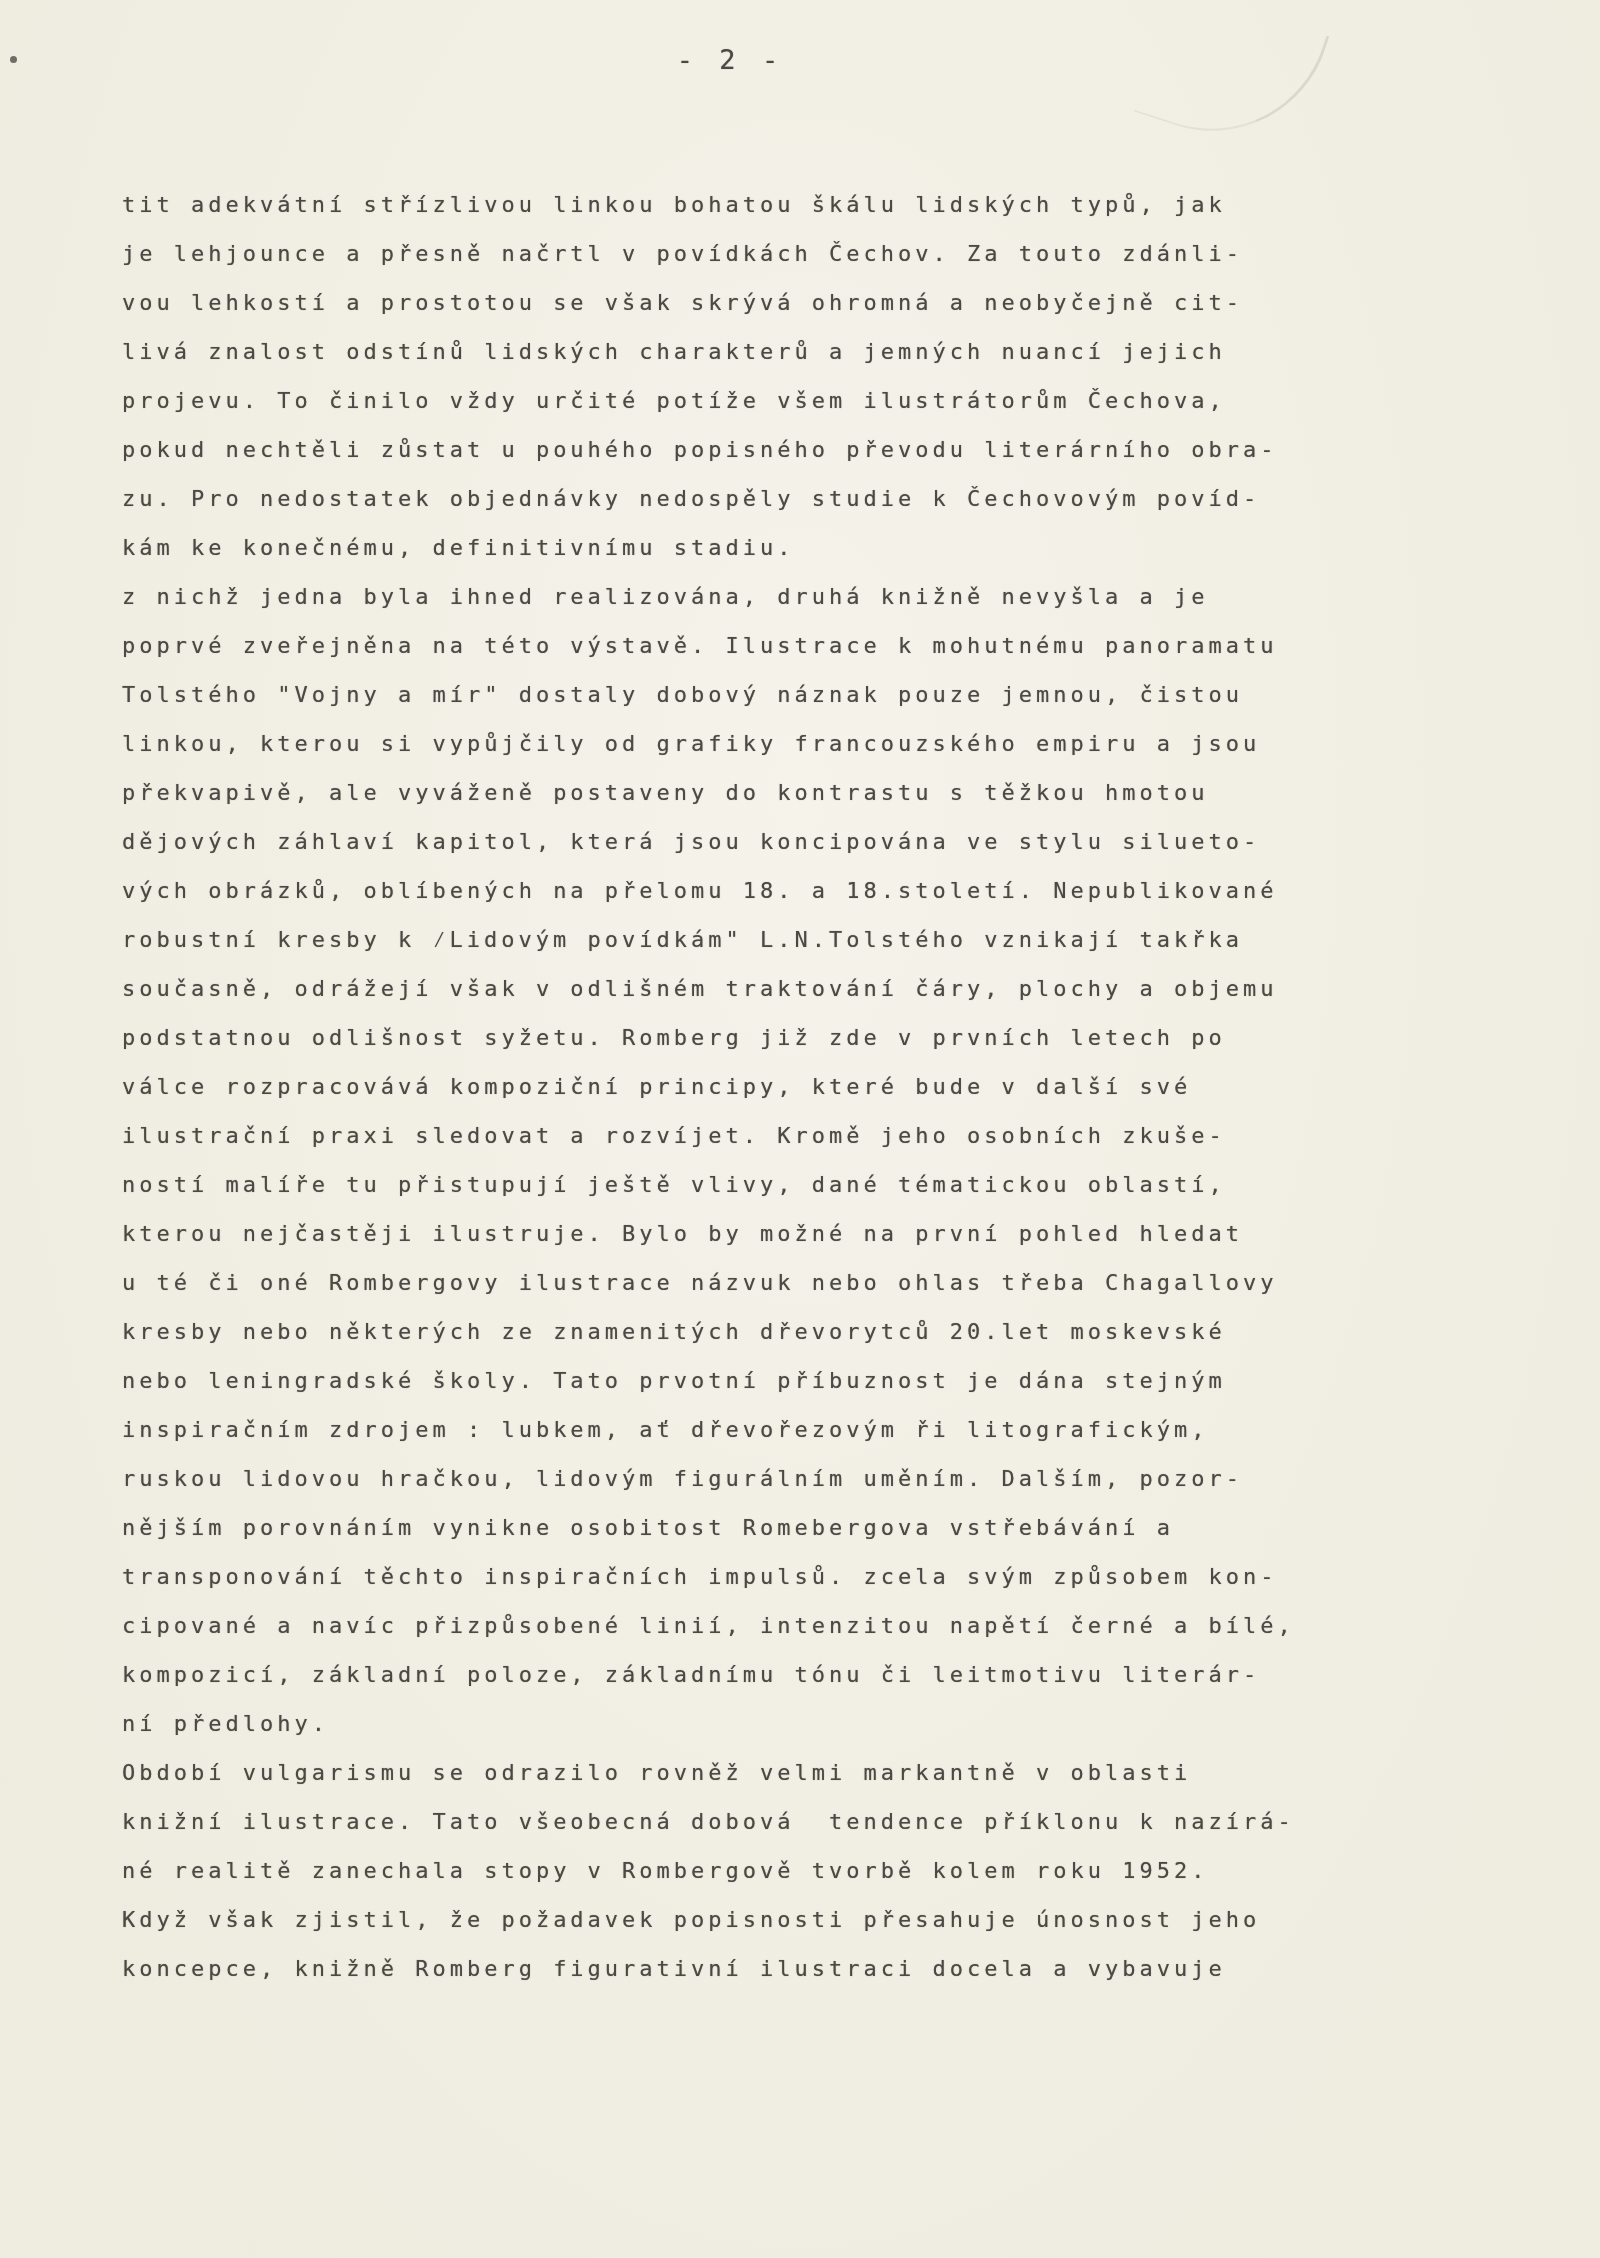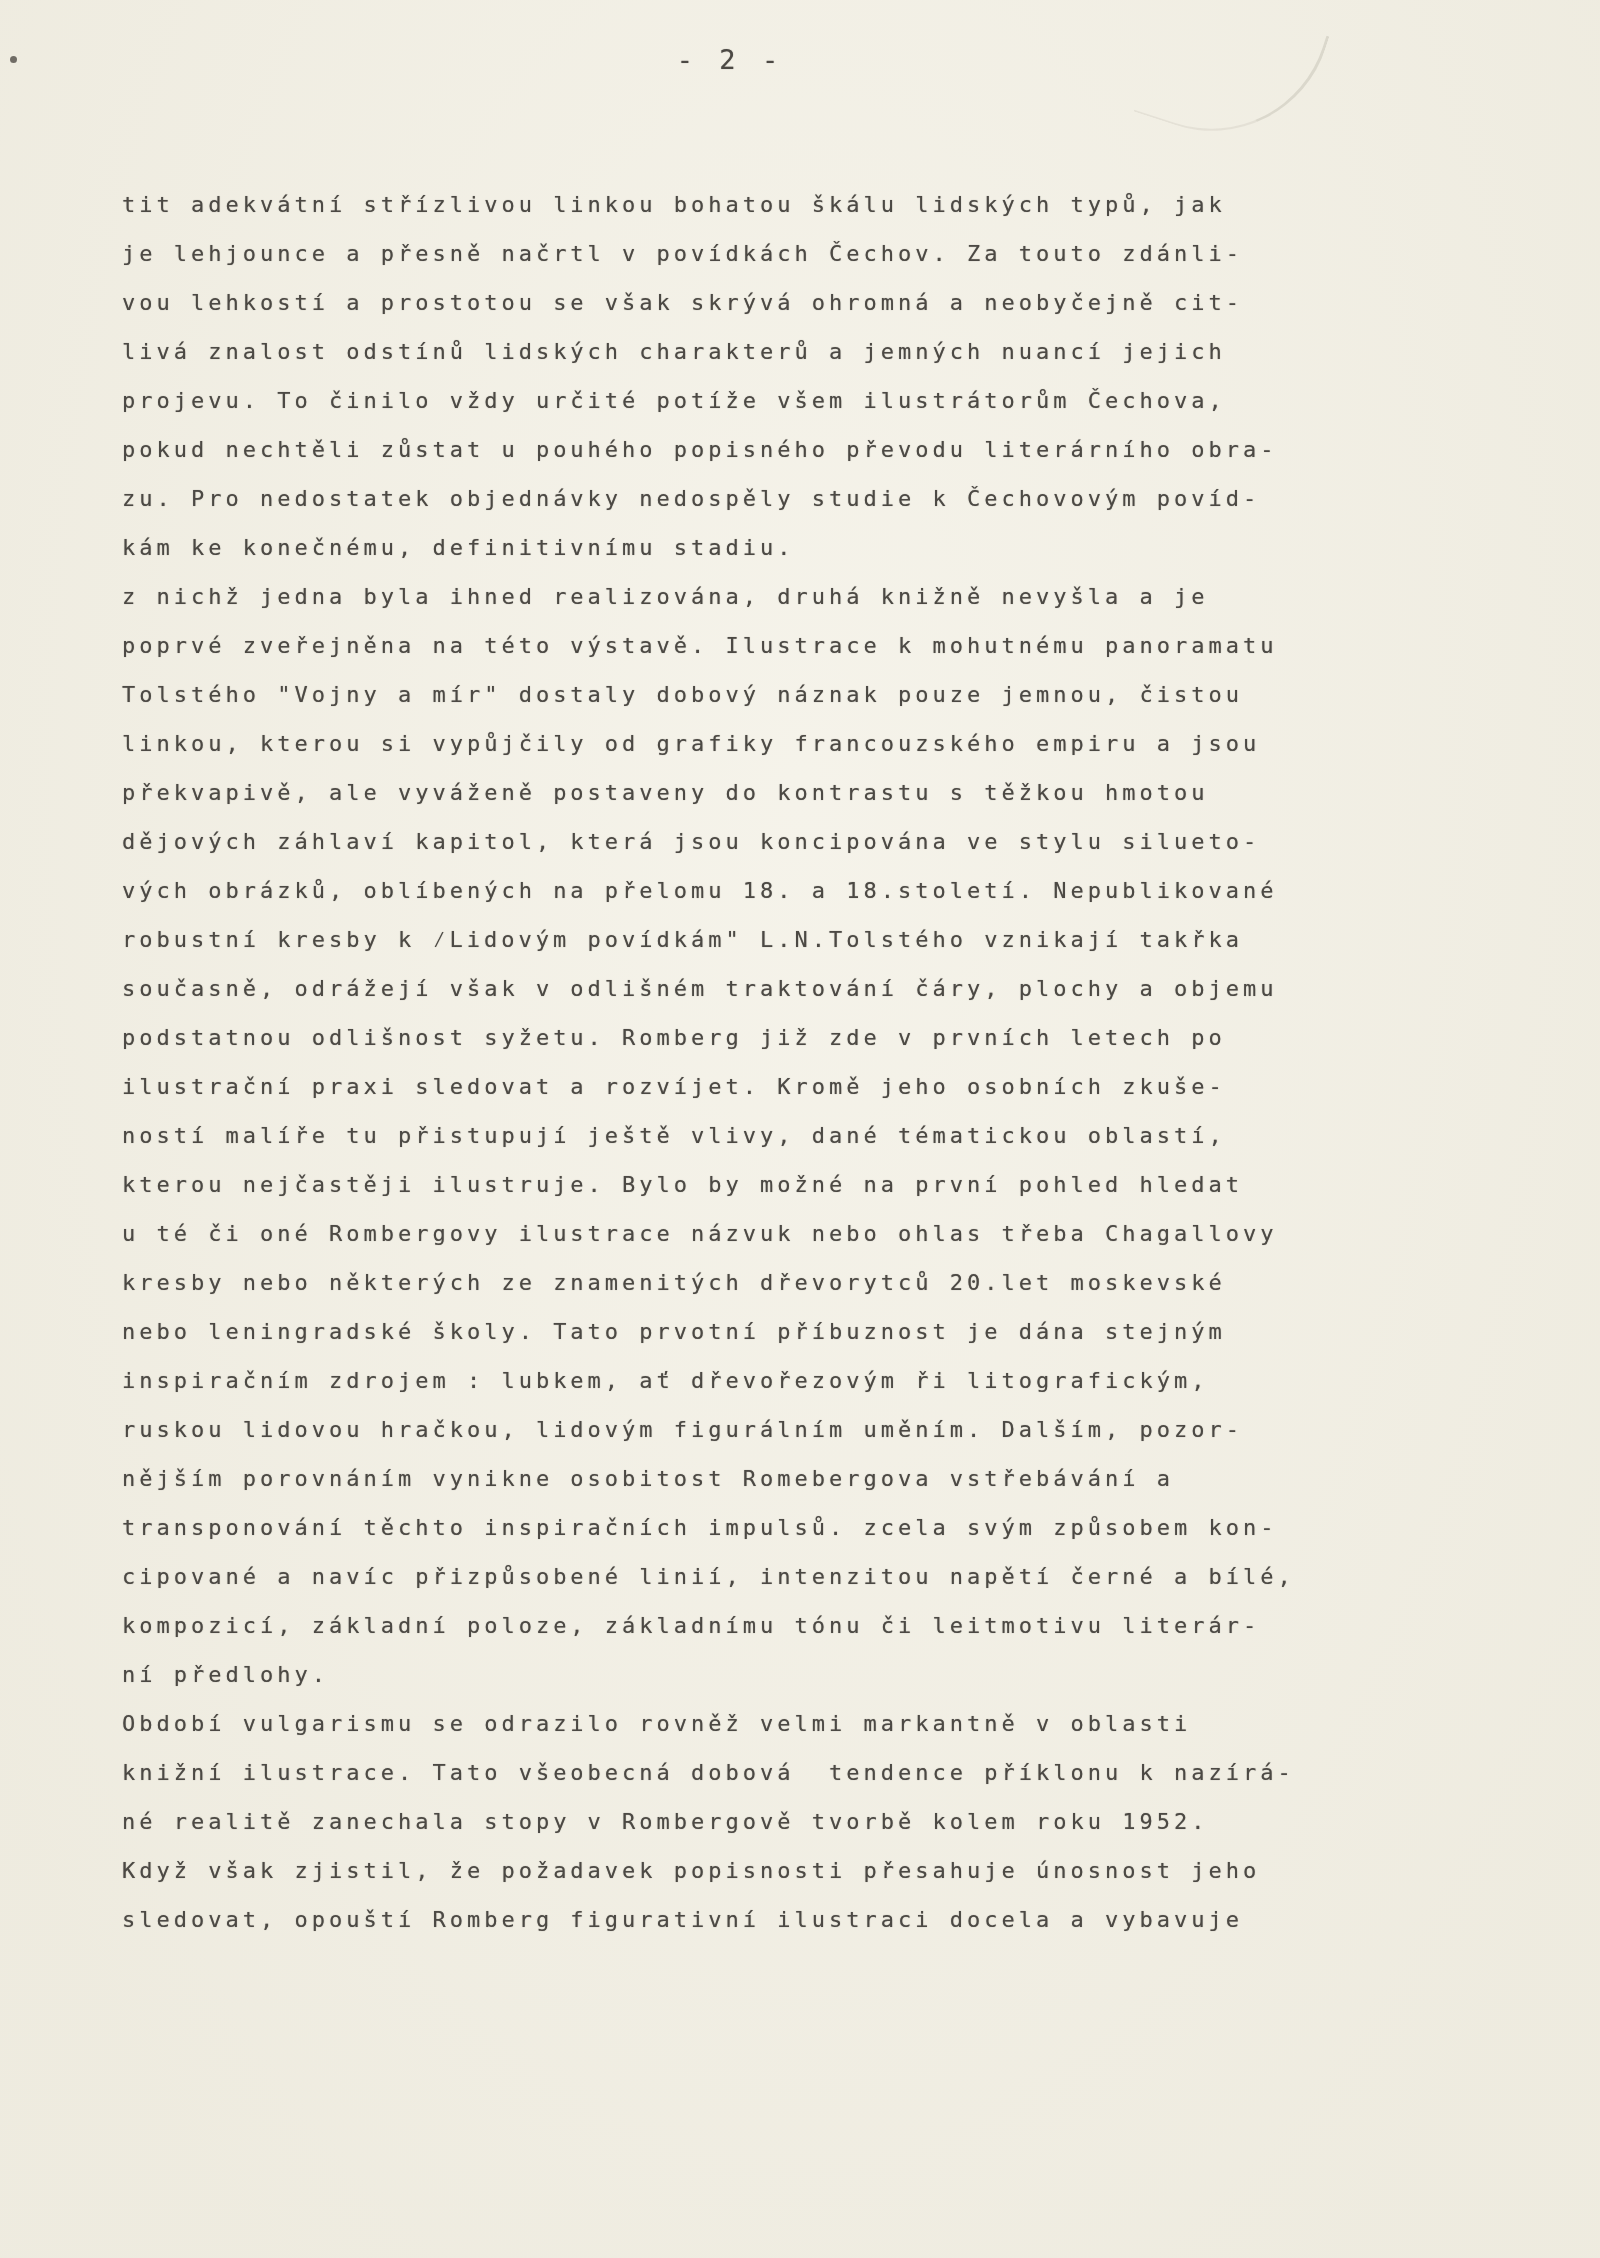--- a/index.html
+++ b/index.html
@@ -90,32 +90,33 @@
       <div class="line">z nichž jedna byla ihned realizována, druhá knižně nevyšla a je</div>
       <div class="line">poprvé zveřejněna na této výstavě. Ilustrace k mohutnému panoramatu</div>
       <div class="line">Tolstého "Vojny a mír" dostaly dobový náznak pouze jemnou, čistou</div>
       <div class="line">linkou, kterou si vypůjčily od grafiky francouzského empiru a jsou</div>
       <div class="line">překvapivě, ale vyváženě postaveny do kontrastu s těžkou hmotou</div>
       <div class="line">dějových záhlaví kapitol, která jsou koncipována ve stylu silueto-</div>
       <div class="line">vých obrázků, oblíbených na přelomu 18. a 18.století. Nepublikované</div>
       <div class="line">robustní kresby k ⁄Lidovým povídkám" L.N.Tolstého vznikají takřka</div>
       <div class="line">současně, odrážejí však v odlišném traktování čáry, plochy a objemu</div>
       <div class="line">podstatnou odlišnost syžetu. Romberg již zde v prvních letech po</div>
+      <div class="line">válce rozpracovává kompoziční principy, které bude v další své</div>
       <div class="line">ilustrační praxi sledovat a rozvíjet. Kromě jeho osobních zkuše-</div>
       <div class="line">ností malíře tu přistupují ještě vlivy, dané tématickou oblastí,</div>
       <div class="line">kterou nejčastěji ilustruje. Bylo by možné na první pohled hledat</div>
       <div class="line">u té či oné Rombergovy ilustrace názvuk nebo ohlas třeba Chagallovy</div>
       <div class="line">kresby nebo některých ze znamenitých dřevorytců 20.let moskevské</div>
       <div class="line">nebo leningradské školy. Tato prvotní příbuznost je dána stejným</div>
       <div class="line">inspiračním zdrojem : lubkem, ať dřevořezovým ři litografickým,</div>
       <div class="line">ruskou lidovou hračkou, lidovým figurálním uměním. Dalším, pozor-</div>
       <div class="line">nějším porovnáním vynikne osobitost Romebergova vstřebávání a</div>
       <div class="line">transponování těchto inspiračních impulsů. zcela svým způsobem kon-</div>
       <div class="line">cipované a navíc přizpůsobené linií, intenzitou napětí černé a bílé,</div>
       <div class="line">kompozicí, základní poloze, základnímu tónu či leitmotivu literár-</div>
       <div class="line">ní předlohy.</div>
       <div class="line">Období vulgarismu se odrazilo rovněž velmi markantně v oblasti</div>
       <div class="line">knižní ilustrace. Tato všeobecná dobová  tendence příklonu k nazírá-</div>
       <div class="line">né realitě zanechala stopy v Rombergově tvorbě kolem roku 1952.</div>
       <div class="line">Když však zjistil, že požadavek popisnosti přesahuje únosnost jeho</div>
-      <div class="line">sledovat, opouští Romberg figurativní ilustraci docela a vybavuje</div>
+      <div class="line">koncepce, knižně Romberg figurativní ilustraci docela a vybavuje</div>
     </div>
 </div>
 
 </body></html>

